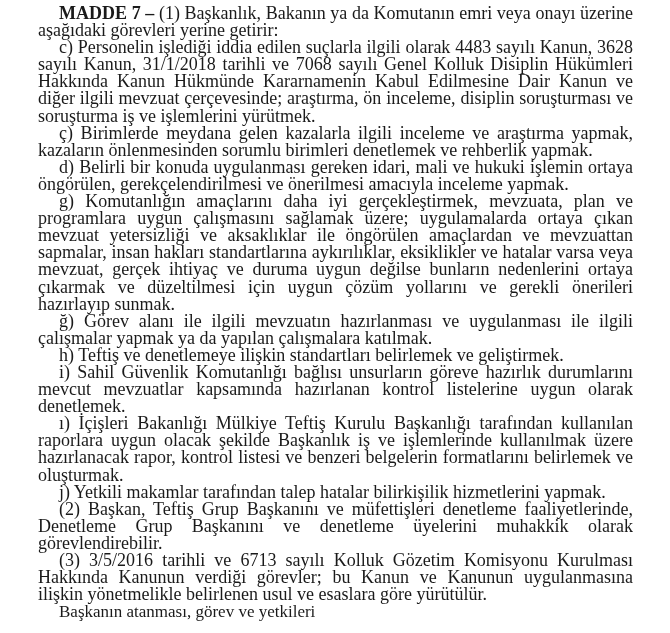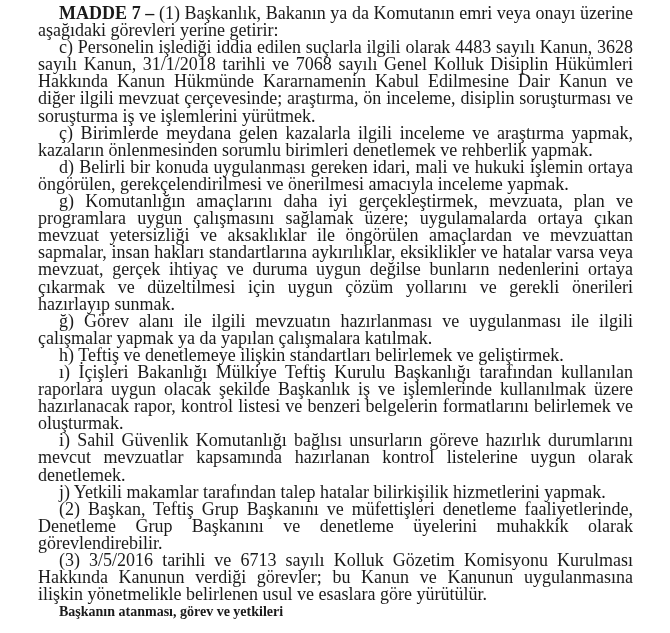--- a/index.html
+++ b/index.html
@@ -32,23 +32,23 @@
     hyphens: none;
     word-spacing: 0px;
   }
   .lead {
     font-weight: bold;
   }
   p.heading {
     margin: 0;
     padding: 0;
     text-indent: 21px;
-    font-size: 14px;
+    font-size: 17px;
     line-height: 17.1px;
-    font-weight: bold;
+    font-weight: normal;
     text-align: left;
   }
   
 </style>
 </head>
 <body>
 
 <div id="page">
 
   <p class="para"><span class="lead">MADDE 7 – </span><span>(1) Başkanlık, Bakanın ya da Komutanın emri veya onayı üzerine aşağıdaki görevleri yerine getirir:</span></p>
@@ -62,23 +62,23 @@
   <p class="para"><span>d) Belirli bir konuda uygulanması gereken idari, mali ve hukuki işlemin ortaya öngörülen, gerekçelendirilmesi ve önerilmesi amacıyla inceleme yapmak.</span></p>
 
 
 
   <p class="para"><span>g) Komutanlığın amaçlarını daha iyi gerçekleştirmek, mevzuata, plan ve programlara uygun çalışmasını sağlamak üzere; uygulamalarda ortaya çıkan mevzuat yetersizliği ve aksaklıklar ile öngörülen amaçlardan ve mevzuattan sapmalar, insan hakları standartlarına aykırılıklar, eksiklikler ve hatalar varsa veya mevzuat, gerçek ihtiyaç ve duruma uygun değilse bunların nedenlerini ortaya çıkarmak ve düzeltilmesi için uygun çözüm yollarını ve gerekli önerileri hazırlayıp sunmak.</span></p>
 
   <p class="para"><span>ğ) Görev alanı ile ilgili mevzuatın hazırlanması ve uygulanması ile ilgili çalışmalar yapmak ya da yapılan çalışmalara katılmak.</span></p>
 
   <p class="para"><span>h) Teftiş ve denetlemeye ilişkin standartları belirlemek ve geliştirmek.</span></p>
 
+  <p class="para"><span>i) Sahil Güvenlik Komutanlığı bağlısı unsurların göreve hazırlık durumlarını mevcut mevzuatlar kapsamında hazırlanan kontrol listelerine uygun olarak denetlemek.</span></p>
+
   <p class="para"><span>ı) İçişleri Bakanlığı Mülkiye Teftiş Kurulu Başkanlığı tarafından kullanılan raporlara uygun olacak şekilde Başkanlık iş ve işlemlerinde kullanılmak üzere hazırlanacak rapor, kontrol listesi ve benzeri belgelerin formatlarını belirlemek ve oluşturmak.</span></p>
-
-  <p class="para"><span>i) Sahil Güvenlik Komutanlığı bağlısı unsurların göreve hazırlık durumlarını mevcut mevzuatlar kapsamında hazırlanan kontrol listelerine uygun olarak denetlemek.</span></p>
 
   <p class="para"><span>j) Yetkili makamlar tarafından talep hatalar bilirkişilik hizmetlerini yapmak.</span></p>
 
 
   <p class="para"><span>(2) Başkan, Teftiş Grup Başkanını ve müfettişleri denetleme faaliyetlerinde, Denetleme Grup Başkanını ve denetleme üyelerini muhakkik olarak görevlendirebilir.</span></p>
 
   <p class="para"><span>(3) 3/5/2016 tarihli ve 6713 sayılı Kolluk Gözetim Komisyonu Kurulması Hakkında Kanunun verdiği görevler; bu Kanun ve Kanunun uygulanmasına ilişkin yönetmelikle belirlenen usul ve esaslara göre yürütülür.</span></p>
 
   <p class="heading">Başkanın atanması, görev ve yetkileri</p>
 

